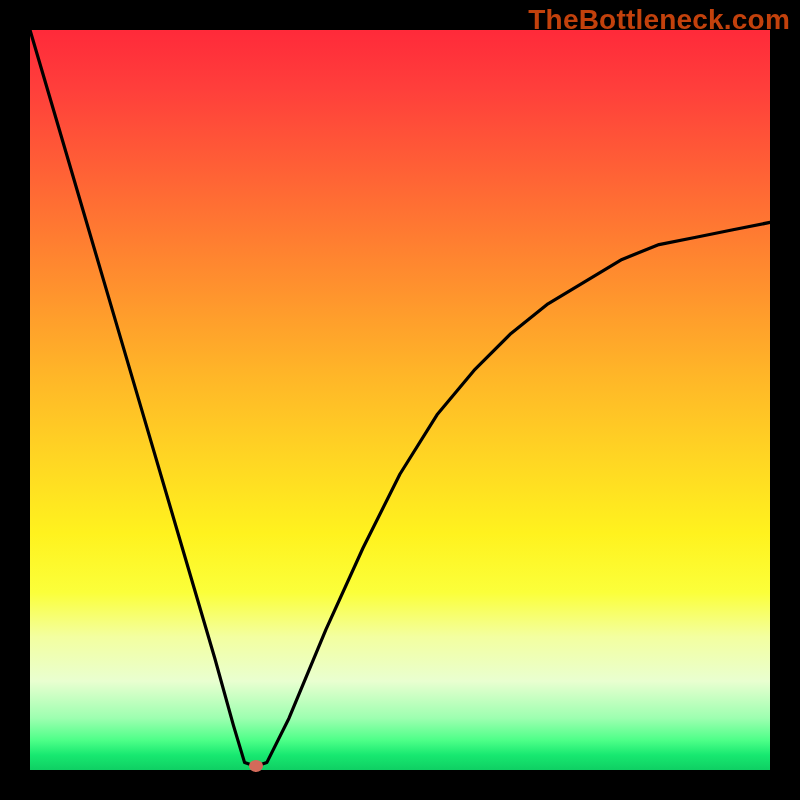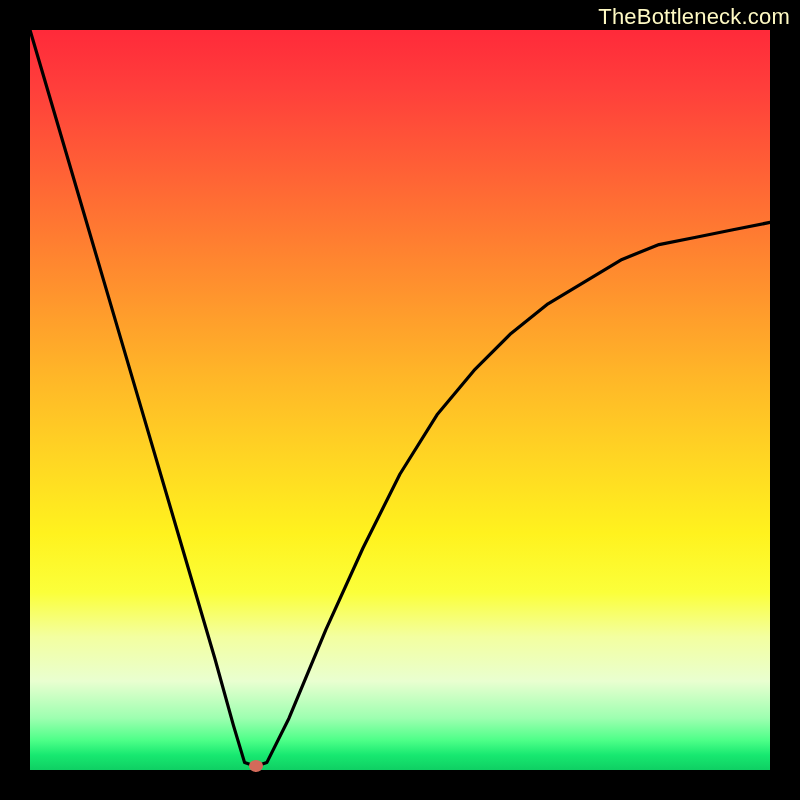--- a/index.html
+++ b/index.html
@@ -41,23 +41,23 @@
       #9dffb0 93%,
       #4dff88 96%,
       #17e870 98%,
       #0fcf63 100%
     );
   }
   .watermark {
     position: absolute;
     top: 4px;
     right: 10px;
-    color: #fef9c3;
-    font-size: 22px;
-    font-weight: 400;
+    color: #c2410c;
+    font-size: 28px;
+    font-weight: 700;
     letter-spacing: 0.2px;
     user-select: none;
   }
   svg.curve {
     position: absolute;
     left: 30px;
     top: 30px;
     width: 740px;
     height: 740px;
     overflow: visible;

